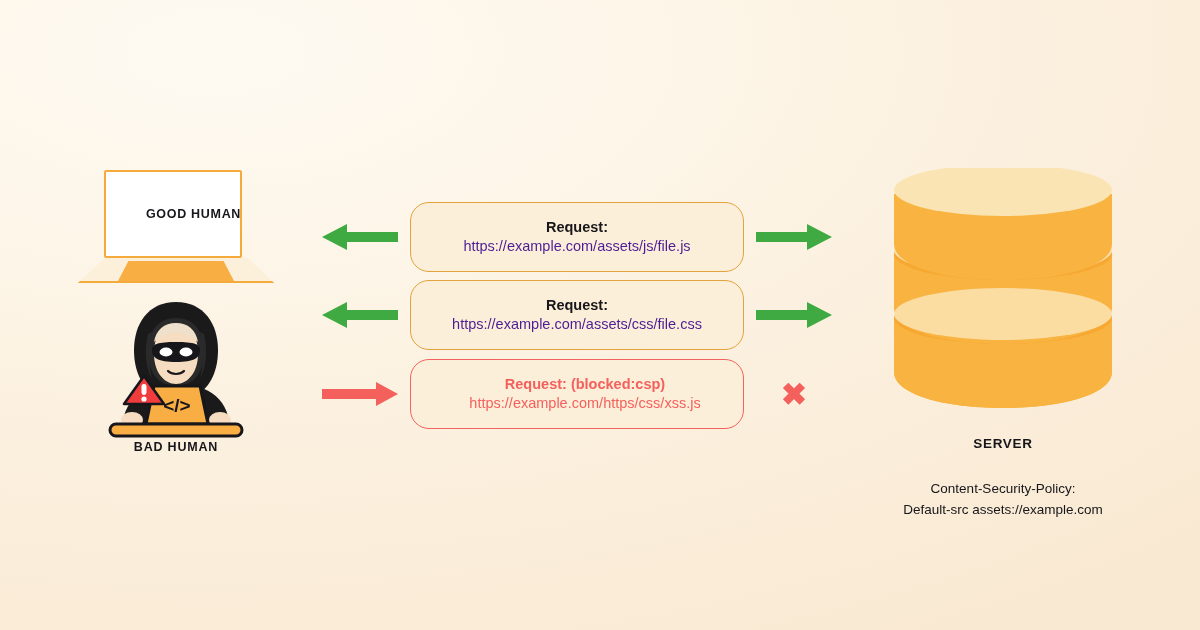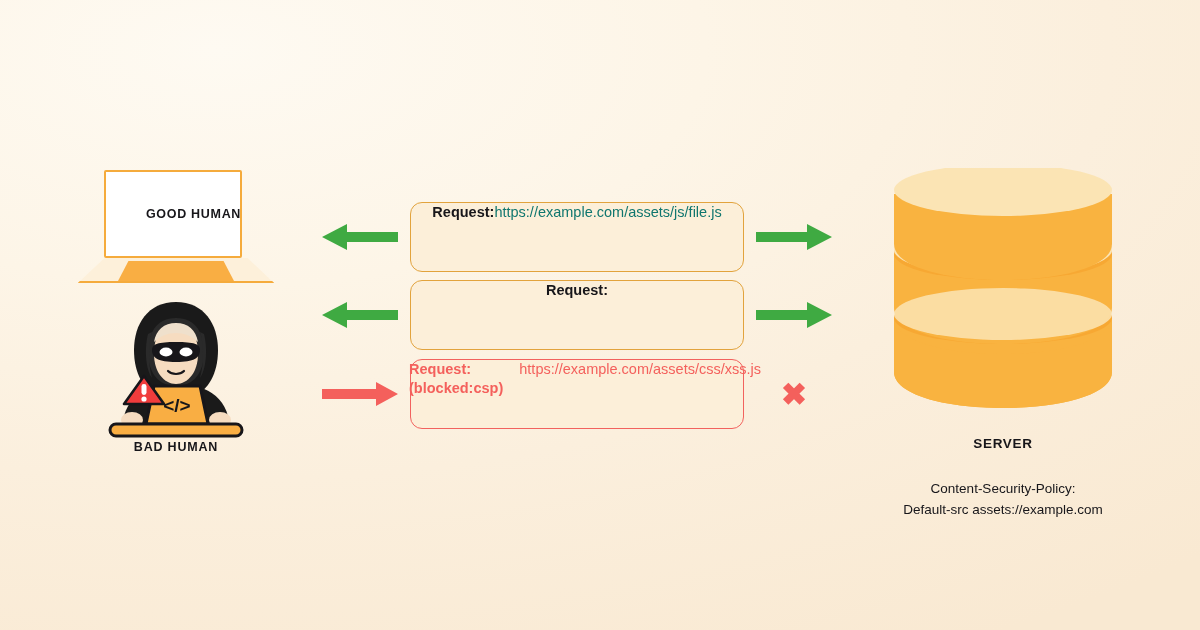--- a/index.html
+++ b/index.html
@@ -117,39 +117,41 @@
     flex: none;
   }
   .arrow-slot svg { display: block; }
 
   .req-box {
     flex: none;
     width: 334px;
     height: 70px;
     box-sizing: border-box;
     border: 1.6px solid #e2a33d;
-    border-radius: 12px;
+    border-radius: 19px;
     background: #fcefd9;
     display: flex;
+    flex-direction: column;
+    align-items: center;
     justify-content: center;
     line-height: 1.34;
   }
   .req-box.blocked {
     border-color: #f2625e;
     background: #fcefd9;
   }
   .req-title {
     font-size: 14.5px;
     font-weight: 700;
     color: #17161a;
   }
   .req-url {
     font-size: 14.5px;
     font-weight: 400;
-    color: #0f766e;
+    color: #4c1d95;
   }
   .blocked .req-title, .blocked .req-url { color: #f4605c; padding-left: 16px; }
 
   .xmark {
     width: 100px;
     height: 70px;
     display: flex;
     align-items: center;
     justify-content: center;
     flex: none;
@@ -264,37 +266,38 @@
   </div>
 
   <div class="row" id="row-2">
     <div class="arrow-slot">
       <svg width="76" height="30" viewBox="0 0 76 30">
         <path d="M0 15 L25 2 L25 10 L76 10 L76 20 L25 20 L25 28 Z" fill="#3faa42"></path>
       </svg>
     </div>
     <div class="req-box">
       <div class="req-title">Request:</div>
+      <div class="req-url">https://example.com/assets/css/file.css</div>
     </div>
     <div class="arrow-slot">
       <svg width="76" height="30" viewBox="0 0 76 30">
         <path d="M76 15 L51 2 L51 10 L0 10 L0 20 L51 20 L51 28 Z" fill="#3faa42"></path>
       </svg>
     </div>
   </div>
 
   <div class="row" id="row-3">
     <div class="arrow-slot">
       <svg width="76" height="26" viewBox="0 0 76 26">
         <path d="M76 13 L54 1 L54 8 L0 8 L0 18 L54 18 L54 25 Z" fill="#f4605c"></path>
       </svg>
     </div>
     <div class="req-box blocked">
       <div class="req-title">Request: (blocked:csp)</div>
-      <div class="req-url">https://example.com/assets/css/xss.js</div>
+      <div class="req-url">https://example.com/https/css/xss.js</div>
     </div>
     <div class="xmark">✖</div>
   </div>
 
   <div id="server">
     <svg width="234" height="248" viewBox="0 0 234 248">
 
       <path d="M8 150 L8 204 C8 226 57 240 117 240 C177 240 226 226 226 204 L226 150 Z" fill="#f9b340"></path>
       <ellipse cx="117" cy="150" rx="109" ry="26" fill="#f7a833"></ellipse>
 

